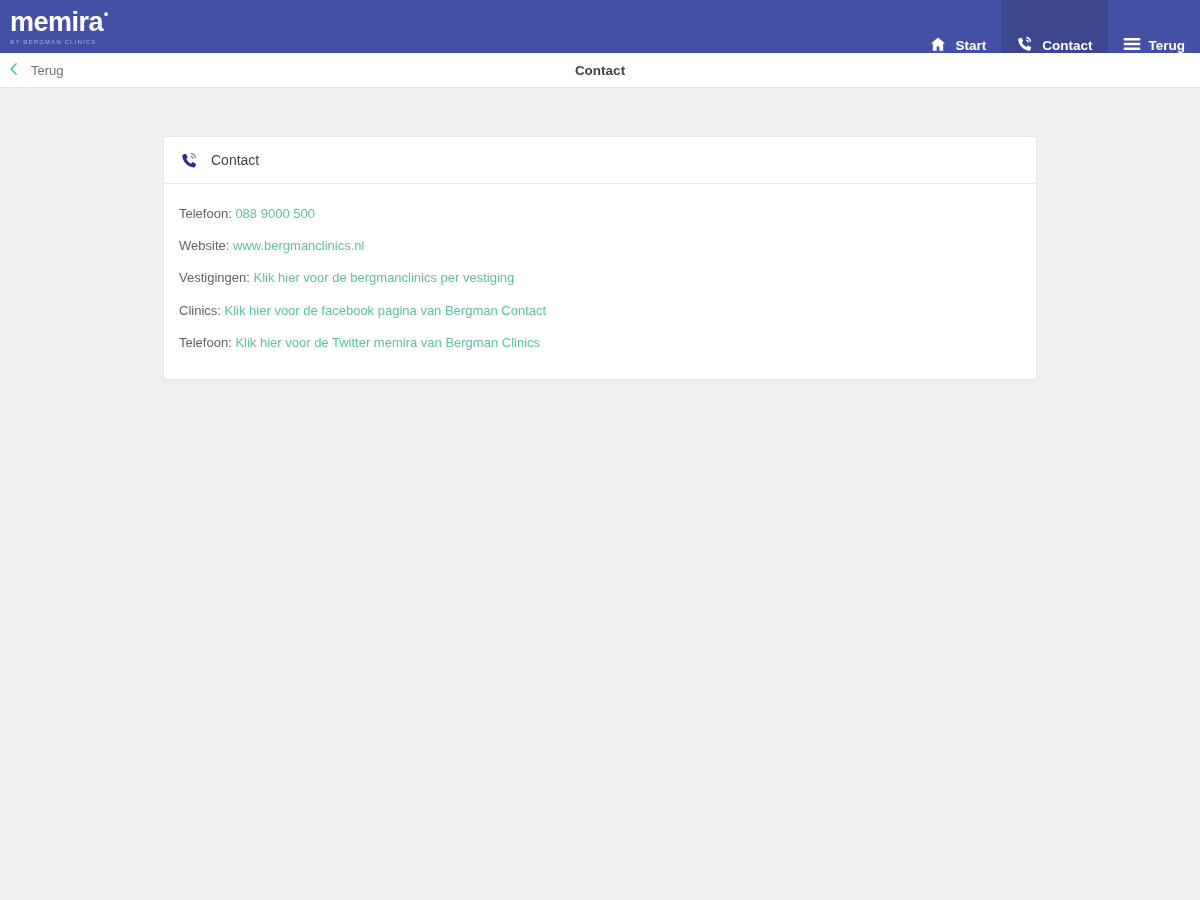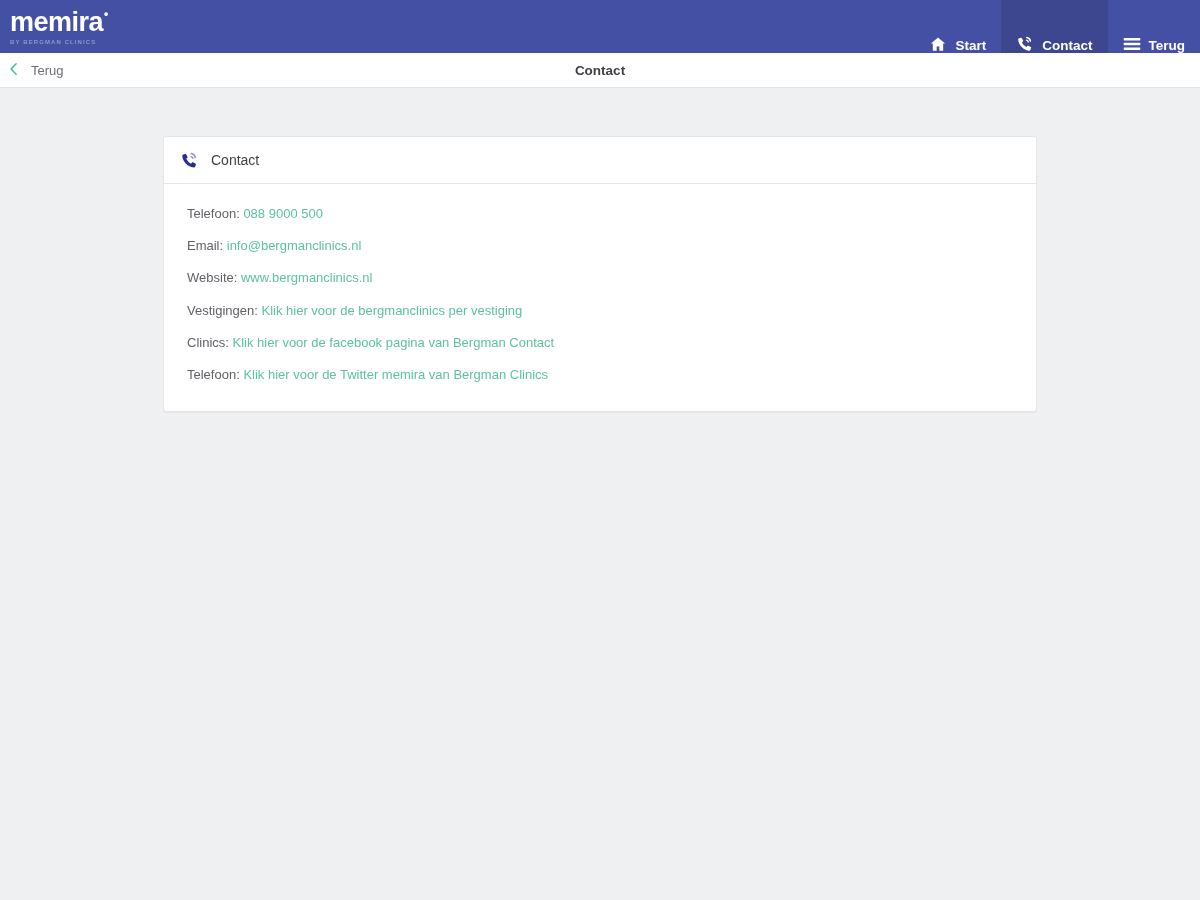--- a/index.html
+++ b/index.html
@@ -142,21 +142,20 @@
     align-items: center;
     justify-content: center;
   }
   .card-header .hdr-title {
     font-size: 14px;
     color: #3f4145;
     font-weight: 400;
   }
   .card-body {
     padding: 14px 15px 20px 15px;
-    margin-left: 8px;
   }
   .contact-row {
     font-size: 13px;
     color: #5f6267;
     line-height: 1.4;
     padding: 7px 0;
   }
   .contact-row .label { color: #5f6267; }
   .contact-row .link {
     color: #5cc2a0;
@@ -237,24 +236,20 @@
       <span class="hdr-title">Contact</span>
     </div>
 
     <div class="card-body">
 
       <div class="contact-row">
         <span class="label">Telefoon:</span>
         <a class="link" href="#">088 9000 500</a>
       </div>
 
-      <div class="contact-row">
-        <span class="label">Email:</span>
-        <a class="link" href="#">info@bergmanclinics.nl</a>
-      </div>
 
       <div class="contact-row">
         <span class="label">Website:</span>
         <a class="link" href="#">www.bergmanclinics.nl</a>
       </div>
 
       <div class="contact-row">
         <span class="label">Vestigingen:</span>
         <a class="link" href="#">Klik hier voor de bergmanclinics per vestiging</a>
       </div>

